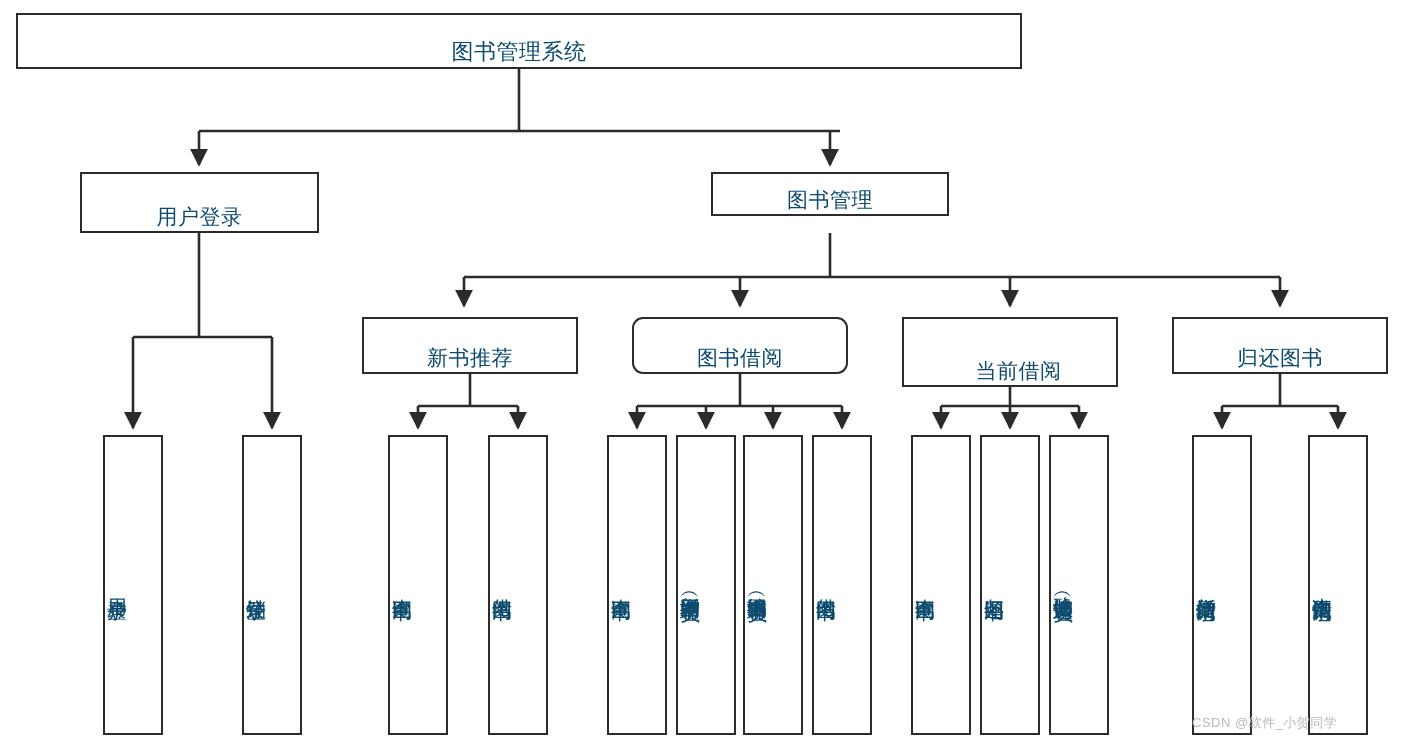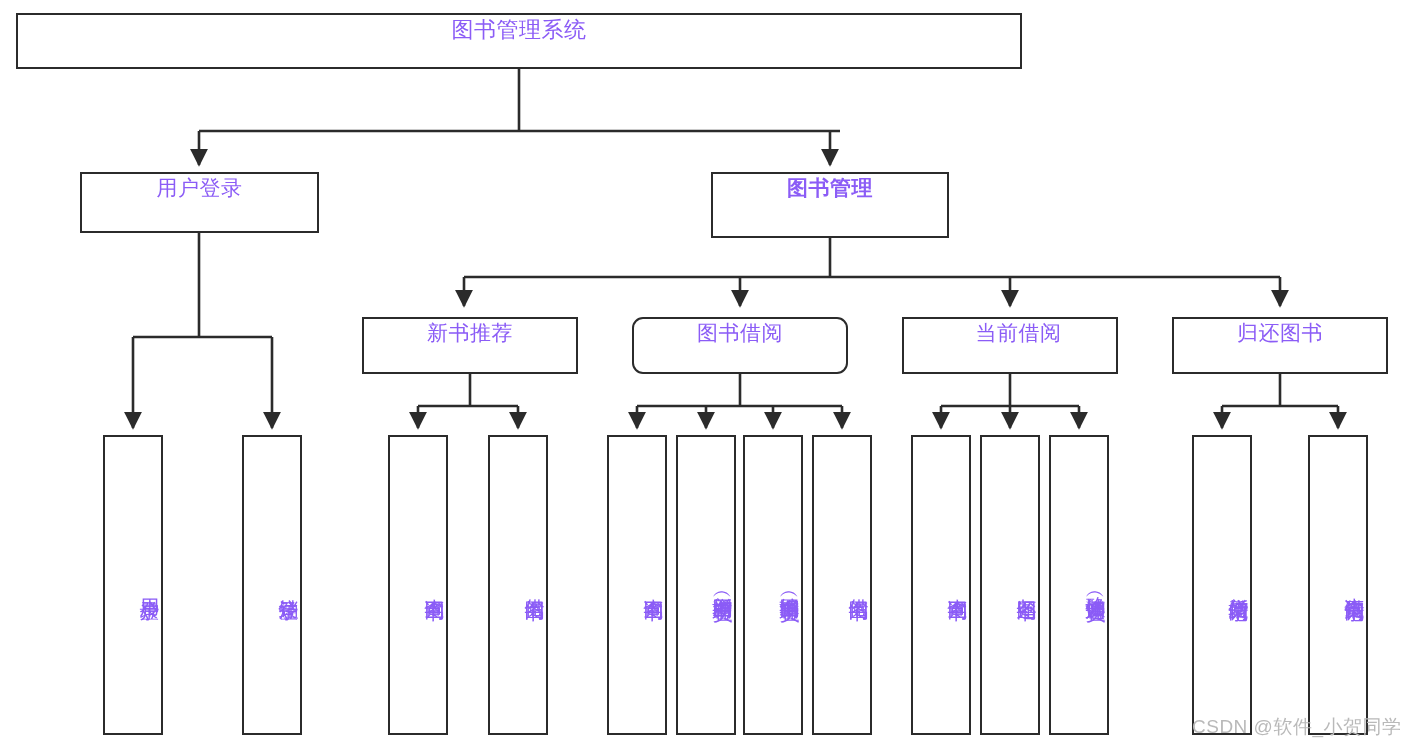--- a/index.html
+++ b/index.html
@@ -24,23 +24,23 @@
     width: 1405px;
     height: 747px;
     pointer-events: none;
   }
   .node {
     position: absolute;
     box-sizing: border-box;
     border: 2px solid #2b2b2b;
     background: #ffffff;
     display: flex;
-    align-items: flex-start;
+    align-items: flex-end;
     justify-content: center;
-    color: #8b5cf6;
+    color: #0c4a6e;
   }
   .node-h {
     font-size: 21px;
     letter-spacing: 0.5px;
   }
   .node-root {
     font-size: 22px;
   }
   .node-v {
     writing-mode: vertical-rl;
@@ -52,21 +52,21 @@
     text-align: center;
     white-space: nowrap;
   }
   .node-v .vtext {
     writing-mode: vertical-rl;
     text-orientation: upright;
     display: block;
   }
   .watermark {
     position: absolute;
-    font-size: 19px;
+    font-size: 13px;
     color: #b9b9b9;
     white-space: nowrap;
     letter-spacing: 0.5px;
   }
 </style>
 </head>
 <body>
 
 <div id="canvas">
 
@@ -120,31 +120,31 @@
     </g>
   </svg>
 
   <div class="node node-h node-root" style="left:16px; top:13px; width:1006px; height:56px;">
     <span>图书管理系统</span>
   </div>
 
   <div class="node node-h" style="left:80px; top:172px; width:239px; height:61px;">
     <span>用户登录</span>
   </div>
-  <div class="node node-h" style="left:711px; top:172px; width:238px; height:66px;font-weight:bold;">
+  <div class="node node-h" style="left:711px; top:172px; width:238px; height:44px;">
     <span>图书管理</span>
   </div>
 
   <div class="node node-h" style="left:362px; top:317px; width:216px; height:57px;">
     <span>新书推荐</span>
   </div>
   <div class="node node-h" style="left:632px; top:317px; width:216px; height:57px;border-radius:11px;">
     <span>图书借阅</span>
   </div>
-  <div class="node node-h" style="left:902px; top:317px; width:216px; height:57px;padding-left:17px;">
+  <div class="node node-h" style="left:902px; top:317px; width:216px; height:70px;padding-left:17px;">
     <span>当前借阅</span>
   </div>
   <div class="node node-h" style="left:1172px; top:317px; width:216px; height:57px;">
     <span>归还图书</span>
   </div>
 
   <div class="node node-v" style="left:103px; top:435px; width:60px; height:300px;">
     <span class="vtext">用户登录</span>
   </div>
   <div class="node node-v" style="left:242px; top:435px; width:60px; height:300px;">

